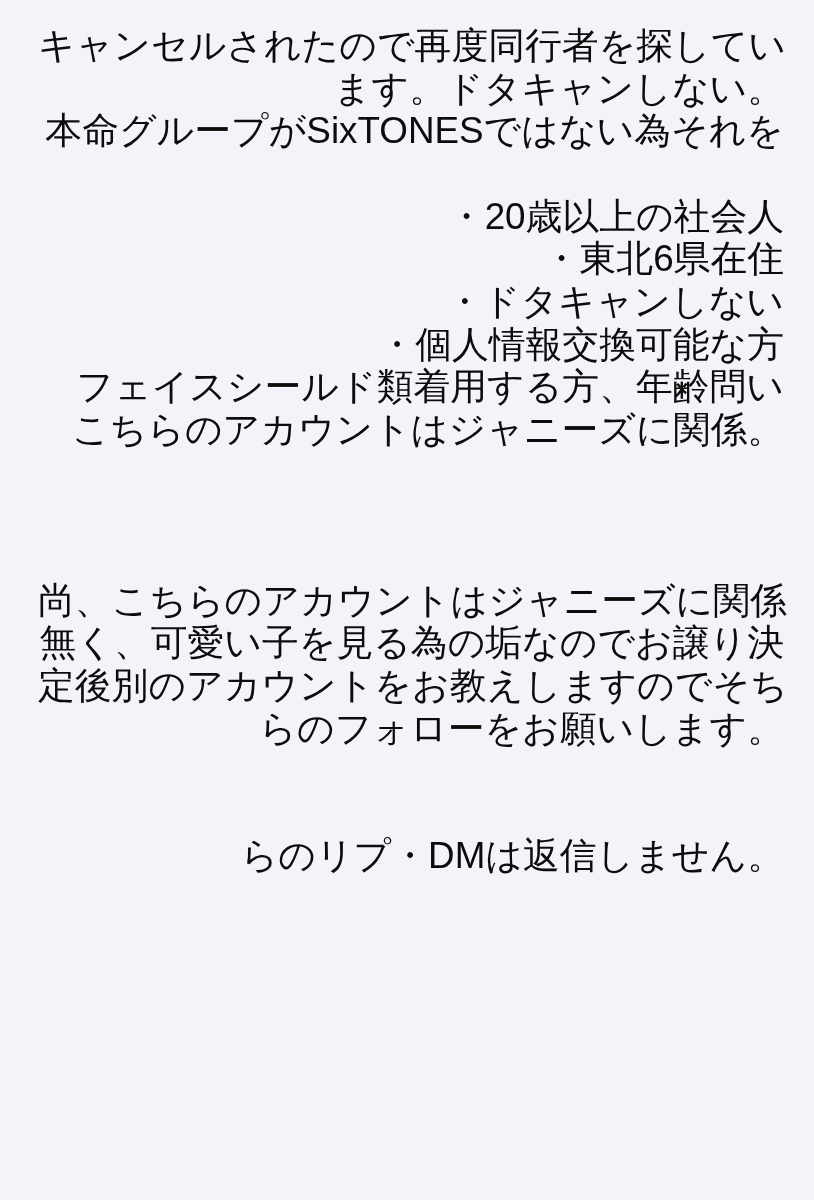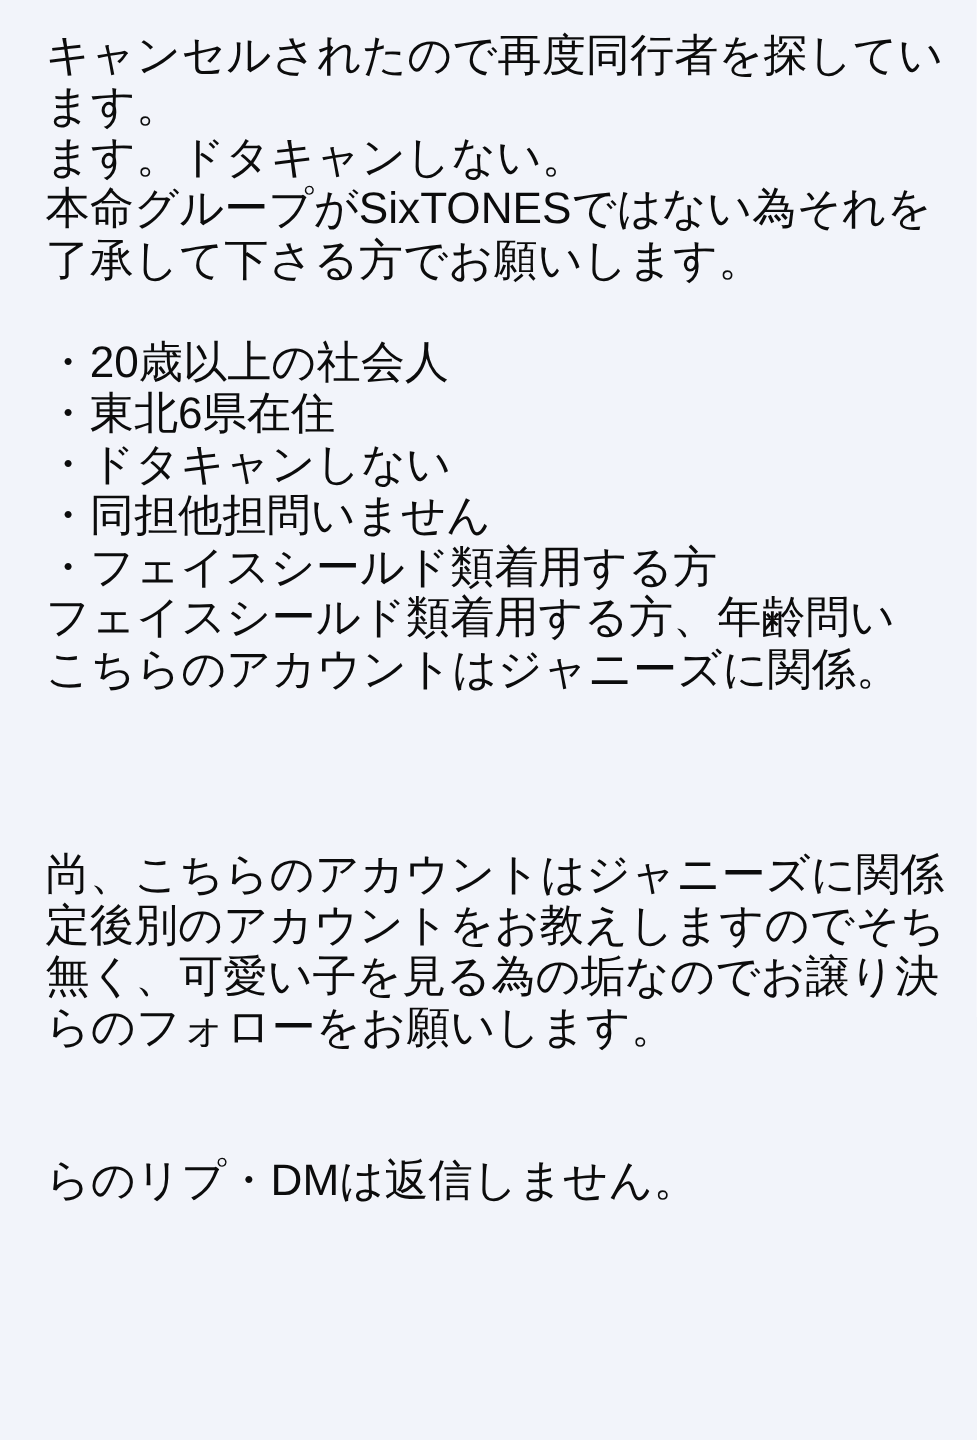--- a/index.html
+++ b/index.html
@@ -11,55 +11,53 @@
     width: 814px;
     height: 1200px;
     background: #f2f4fa;
     overflow: hidden;
   }
   .text-block {
     position: absolute;
     top: 25px;
     left: 38px;
     right: 30px;
+    text-align: right;
   }
   .line {
     height: 42.66px;
     line-height: 42.66px;
     font-family: "Liberation Sans", "DejaVu Sans", sans-serif;
     font-size: 36.8px;
     font-weight: 400;
     color: #0c0c0c;
     letter-spacing: 0;
     white-space: pre;
     overflow: visible;
   }
 </style>
 </head>
 <body>
 
 <div class="page">
   <div class="text-block">
     <div class="line">キャンセルされたので再度同行者を探してい</div>
-    <div class="line">ます。</div>
     <div class="line">ます。ドタキャンしない。</div>
     <div class="line">本命グループがSixTONESではない為それを</div>
-    <div class="line">了承して下さる方でお願いします。</div>
     <div class="line"></div>
     <div class="line">・20歳以上の社会人</div>
     <div class="line">・東北6県在住</div>
     <div class="line">・ドタキャンしない</div>
-    <div class="line">・同担他担問いません</div>
-    <div class="line">・フェイスシールド類着用する方</div>
+    <div class="line">・個人情報交換可能な方</div>
     <div class="line">フェイスシールド類着用する方、年齢問い</div>
     <div class="line">こちらのアカウントはジャニーズに関係。</div>
     <div class="line"></div>
     <div class="line"></div>
     <div class="line"></div>
     <div class="line">尚、こちらのアカウントはジャニーズに関係</div>
+    <div class="line">無く、可愛い子を見る為の垢なのでお譲り決</div>
     <div class="line">定後別のアカウントをお教えしますのでそち</div>
-    <div class="line">無く、可愛い子を見る為の垢なのでお譲り決</div>
     <div class="line">らのフォローをお願いします。</div>
     <div class="line"></div>
     <div class="line"></div>
     <div class="line">らのリプ・DMは返信しません。</div>
   </div>
 </div>
 
 </body></html>

